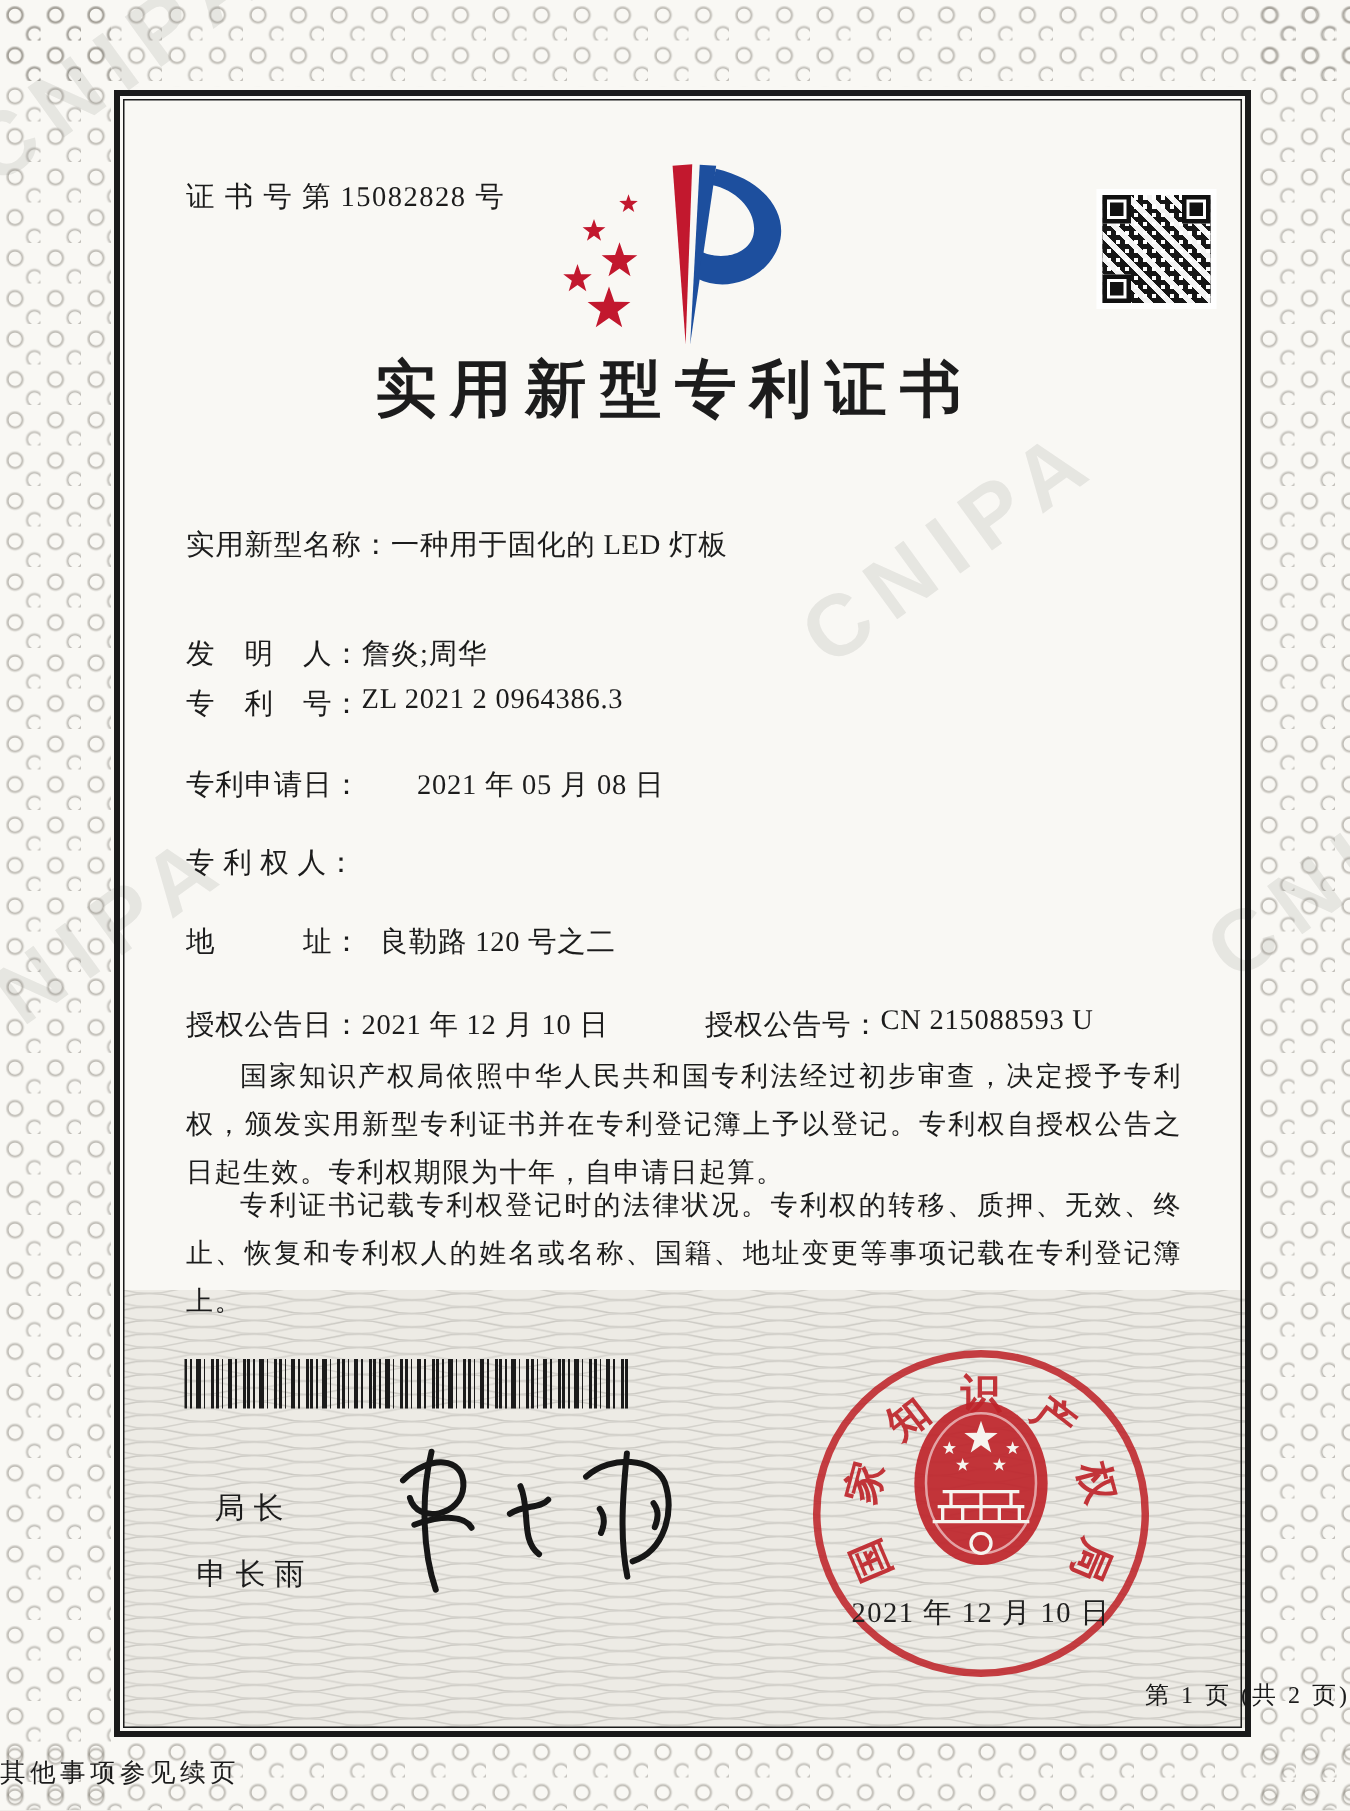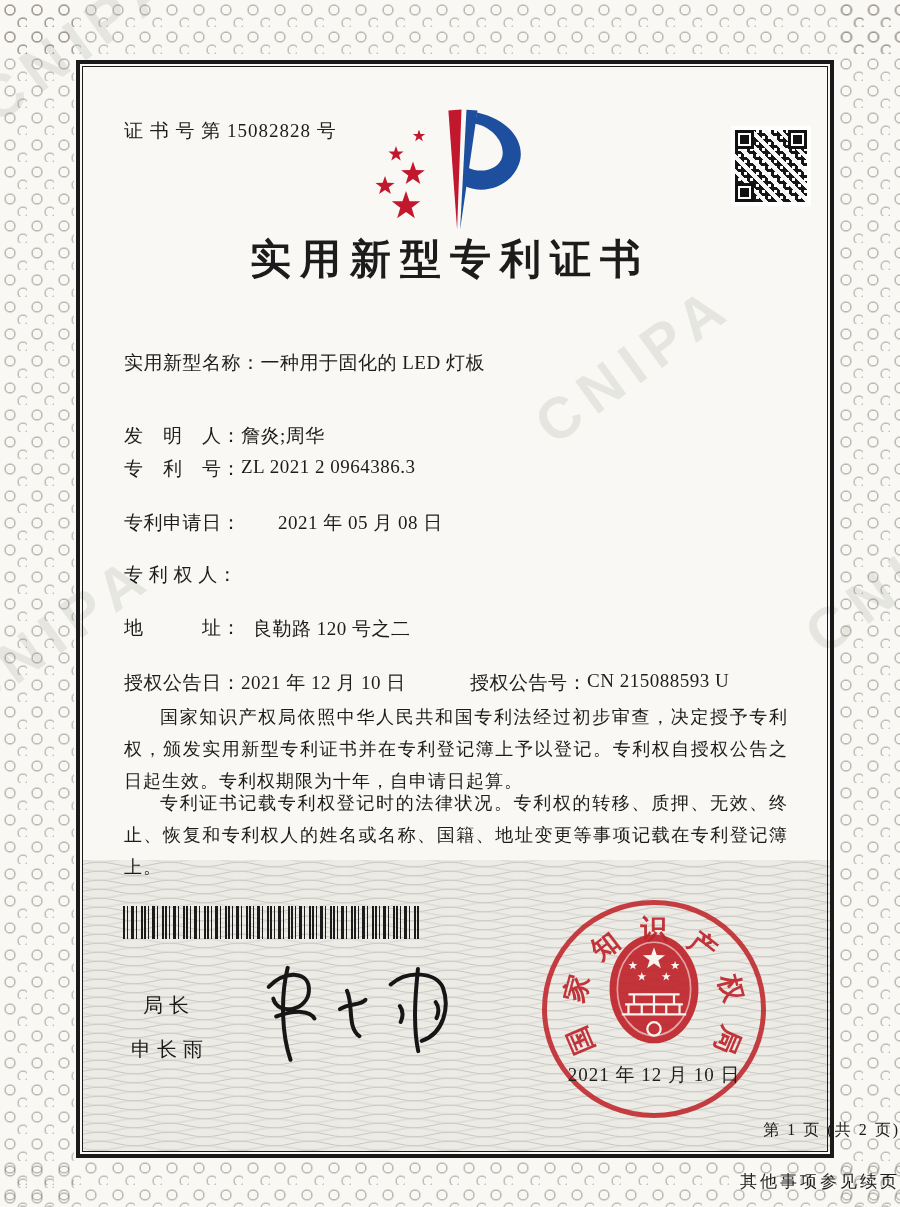--- a/index.html
+++ b/index.html
@@ -77,21 +77,21 @@
   .sc1{transform:translate(-50%,-50%) rotate(-75deg)  translateY(-80px);}
   .sc2{transform:translate(-50%,-50%) rotate(-37.5deg)translateY(-80px);}
   .sc3{transform:translate(-50%,-50%) rotate(0deg)    translateY(-80px);}
   .sc4{transform:translate(-50%,-50%) rotate(37.5deg) translateY(-80px);}
   .sc5{transform:translate(-50%,-50%) rotate(75deg)   translateY(-80px);}
   .sc6{transform:translate(-50%,-50%) rotate(113deg)  translateY(-80px);}
   .emblem{position:absolute;left:50%;top:34px;transform:translateX(-50%);}
   .seal-date{position:absolute;left:0;right:0;top:166px;text-align:center;
              font-size:19px;color:#1f1f1f;letter-spacing:1px;z-index:5;}
   .page-info{left:0;right:0;top:1120px;text-align:right;font-size:16px;letter-spacing:2px;padding-left:48px;}
-  .continuation{left:0;right:0;top:1170px;text-align:right;font-size:17px;letter-spacing:3px;z-index:4;}
+  .continuation{left:0;right:0;top:1170px;text-align:left;font-size:17px;letter-spacing:3px;z-index:4;}
 </style>
 </head>
 <body>
 
 <div class="page">
 
   <div class="deco deco-top"></div>
   <div class="deco deco-bottom"></div>
   <div class="deco deco-left"></div>
   <div class="deco deco-right"></div>

